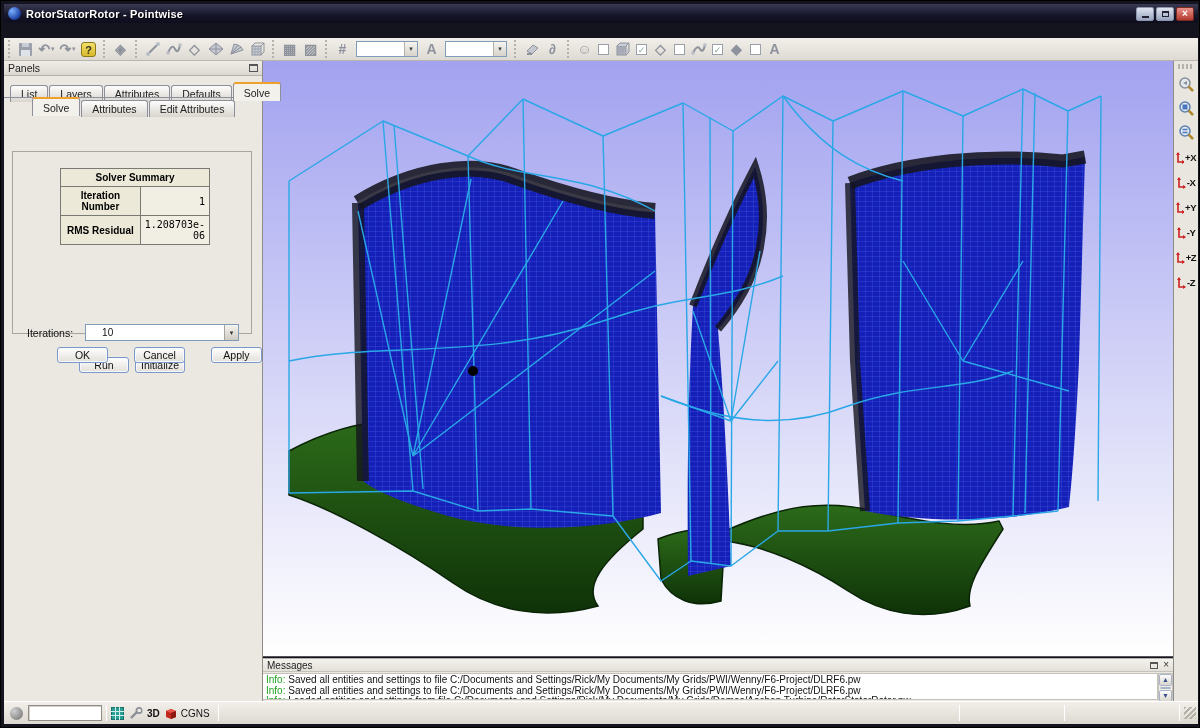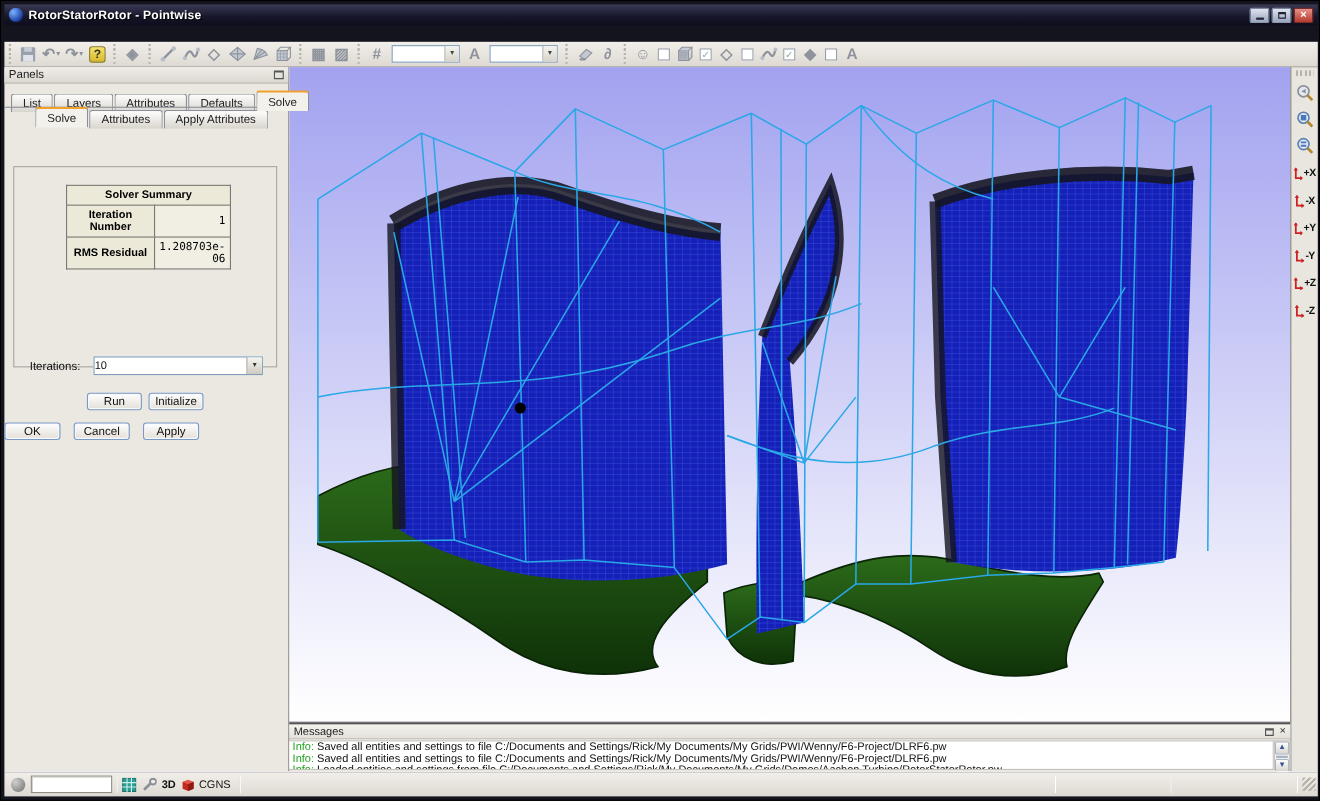--- a/index.html
+++ b/index.html
@@ -76,29 +76,29 @@
               border:1px solid #7a7a74; border-collapse:collapse; }
   .solver-table td { border:1px solid #7a7a74; font-size:10px; padding:3px 4px; height:13px; }
   .cell-head { background:#ece9d8; font-weight:bold; text-align:center; }
   .cell-label { background:#ece9d8; font-weight:bold; width:84px;text-align:center; }
   .cell-value { background:#f1efe4; text-align:right;
                 font-family:"DejaVu Sans Mono", monospace; font-size:9.5px; }
   .iter-row { position:absolute; left:14px; top:172px; right:12px; display:flex; align-items:center; }
   .iter-label { font-size:10.5px; color:#111; }
   .combo { margin-left:12px; flex:1; height:17px; background:#fff; border:1px solid #7f9db9;
            display:flex; align-items:center; }
-  .combo .cval { flex:1; padding-left:0; font-size:10px; color:#111; }
+  .combo .cval { flex:1; padding-left:16px; font-size:10px; color:#111; }
   .combo .cbtn { width:14px; height:100%; background:linear-gradient(#f5f4f0,#cfcbc2);
            border-left:1px solid #a8a5a0; font-size:7px; text-align:center; line-height:15px; color:#333; }
   .xp-btn { border:1px solid #7b99c8; border-radius:3px; background:linear-gradient(#ffffff,#e3dfd8);
             font-size:10.5px; color:#111; text-align:center; padding:1px 0;
             box-shadow:inset 0 0 0 1px #f6f9ff; }
   .run-row { position:absolute; left:0; right:0; top:205px; display:flex; justify-content:center; gap:6px; }
   .run-row .xp-btn { width:50px; }
-  .okrow { position:absolute; left:0; right:0; top:249px; display:flex; justify-content:flex-start; gap:12px;margin-top:37px; }
+  .okrow { position:absolute; left:0; right:0; top:249px; display:flex; justify-content:flex-end; gap:26px; }
   .okrow .xp-btn { width:51px; }
 
   
   .viewport { position:absolute; left:262px; top:60px; width:910px; height:596px;
               border-bottom:1px solid #55525c; background:#fff; }
   .viewport svg { display:block; }
 
   
   .right-toolbar { position:absolute; left:1172px; top:60px; width:25px; height:640px;
                    background:#e9e6e0; border-left:1px solid #8f8c86;
@@ -296,21 +296,21 @@
       <span class="tab">List</span>
       <span class="tab">Layers</span>
       <span class="tab">Attributes</span>
       <span class="tab">Defaults</span>
       <span class="tab active">Solve</span>
     </div>
     <div class="tab-body">
       <div class="subtabrow">
         <span class="tab active">Solve</span>
         <span class="tab">Attributes</span>
-        <span class="tab">Apply Attributes</span>
+        <span class="tab">Edit Attributes</span>
       </div>
       <div class="groupbox">
         <table class="solver-table">
           <tbody>
               <tr>
             <td class="cell-head" colspan="2">Solver Summary</td>
           </tr>
           <tr>
             <td class="cell-label">Iteration Number</td>
             <td class="cell-value">1</td>

